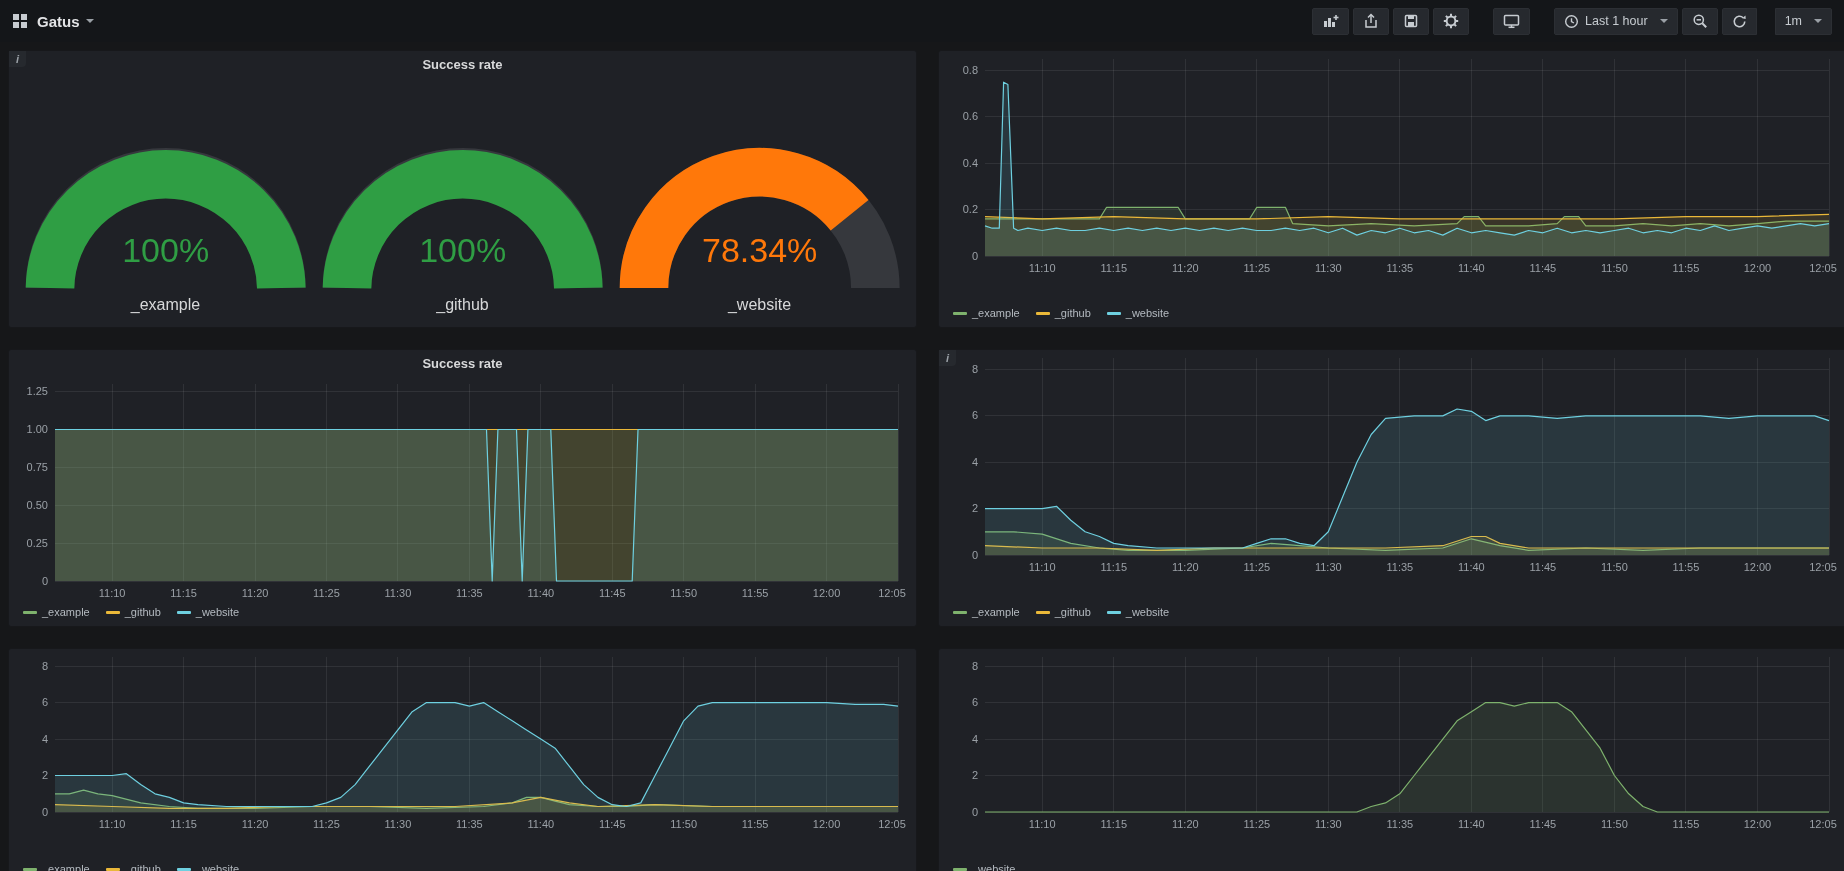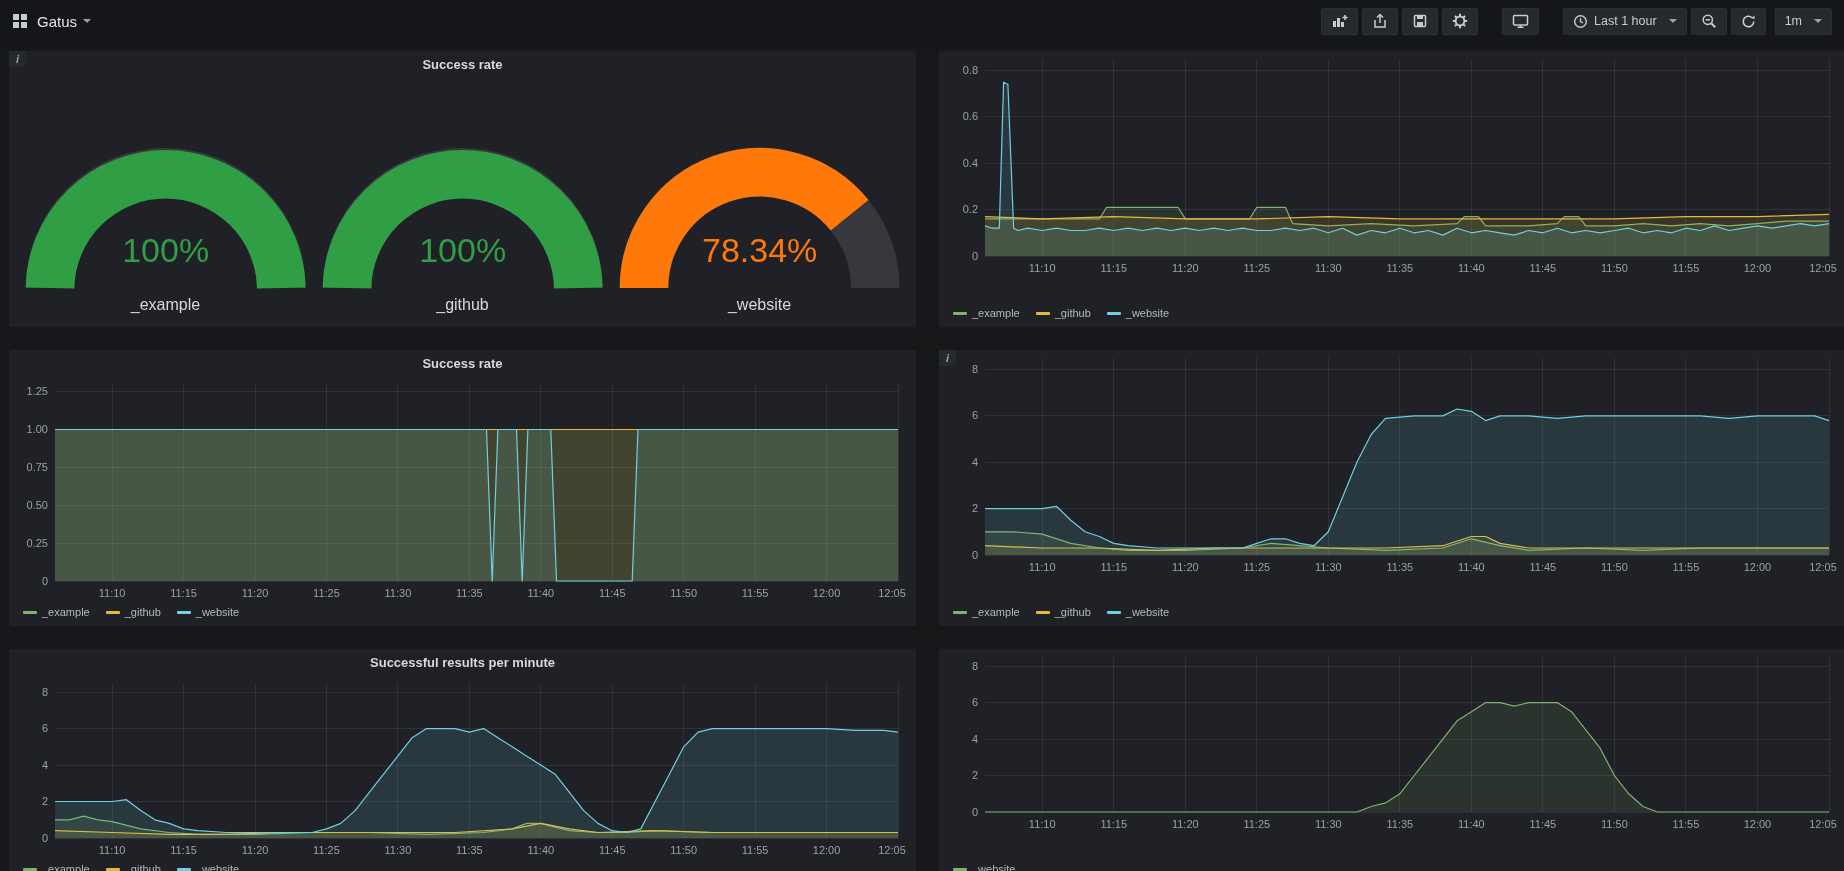--- a/index.html
+++ b/index.html
@@ -2,27 +2,27 @@
 <html><head>
 <meta charset="utf-8">
 <style>
   *{box-sizing:border-box;margin:0;padding:0}
   html,body{width:1844px;height:871px;overflow:hidden}
   body{background:#161719;font-family:"Liberation Sans",sans-serif;color:#d8d9da}
 
   
   .navbar{height:42px;display:flex;align-items:center;padding:0 12px;background:#141619}
   .nav-left{display:flex;align-items:center;gap:9px}
-  .nav-title{font-size:15px;font-weight:400;color:#e3e4e6;cursor:pointer;display:flex;align-items:center}
+  .nav-title{font-size:15px;font-weight:700;color:#e3e4e6;cursor:pointer;display:flex;align-items:center}
   .caret{width:0;height:0;border-left:4px solid transparent;border-right:4px solid transparent;border-top:4px solid #9aa0a6;display:inline-block;margin-left:6px}
   .nav-right{margin-left:auto;display:flex;align-items:center;gap:4px}
   .nav-btn{height:27px;min-width:30px;padding:0 9px;display:inline-flex;align-items:center;justify-content:center;gap:6px;background:#26292e;border:1px solid #2c2f34;border-radius:2px;color:#c7ccd1;font-size:12.5px;cursor:pointer}
   .nav-btn svg{display:block}
   .gap-left{margin-left:20px}
-  .nav-group{display:inline-flex;gap:9px}
+  .nav-group{display:inline-flex;gap:18px}
   .nav-group .nav-btn{border-radius:0}
   .nav-group .nav-btn:first-child{border-radius:2px 0 0 2px}
   .nav-group .nav-btn:last-child{border-radius:0 2px 2px 0}
 
   
   main{padding:8px;display:grid;grid-template-columns:1fr 1fr;grid-template-rows:278px 278px 236px;gap:21px}
   .panel{position:relative;background:#1f2126;border:1px solid #17181b;border-radius:3px;display:flex;flex-direction:column;padding:0 8px 5px}
   .panel-title{height:26px;flex:none;display:flex;align-items:center;justify-content:center;font-size:13px;font-weight:600;color:#d8d9da;cursor:pointer}
   .chart-body{flex:1 1 auto;min-height:0;position:relative}
   .legend{height:18px;flex:none;display:flex;align-items:center;gap:16px;padding-left:6px;font-size:11px;color:#b4bac0}
@@ -378,23 +378,20 @@
           <span>_github</span>
         </span>
         <span class="legend-item">
           <i class="legend-marker" style="background: rgb(110, 208, 224);"></i>
           <span>_website</span>
         </span>
       </div>
   </section>
 
   <section class="panel">
-    <header class="panel-title">
-        <span>Successful results per minute</span>
-      </header>
     <div class="chart-body">
         <svg width="891" height="185">
           <g>
             <line x1="95.15254237288136" x2="95.15254237288136" y1="8" y2="163" class="grid"></line>
             <line x1="166.59322033898306" x2="166.59322033898306" y1="8" y2="163" class="grid"></line>
             <line x1="238.03389830508476" x2="238.03389830508476" y1="8" y2="163" class="grid"></line>
             <line x1="309.47457627118644" x2="309.47457627118644" y1="8" y2="163" class="grid"></line>
             <line x1="380.91525423728814" x2="380.91525423728814" y1="8" y2="163" class="grid"></line>
             <line x1="452.35593220338984" x2="452.35593220338984" y1="8" y2="163" class="grid"></line>
             <line x1="523.7966101694915" x2="523.7966101694915" y1="8" y2="163" class="grid"></line>

